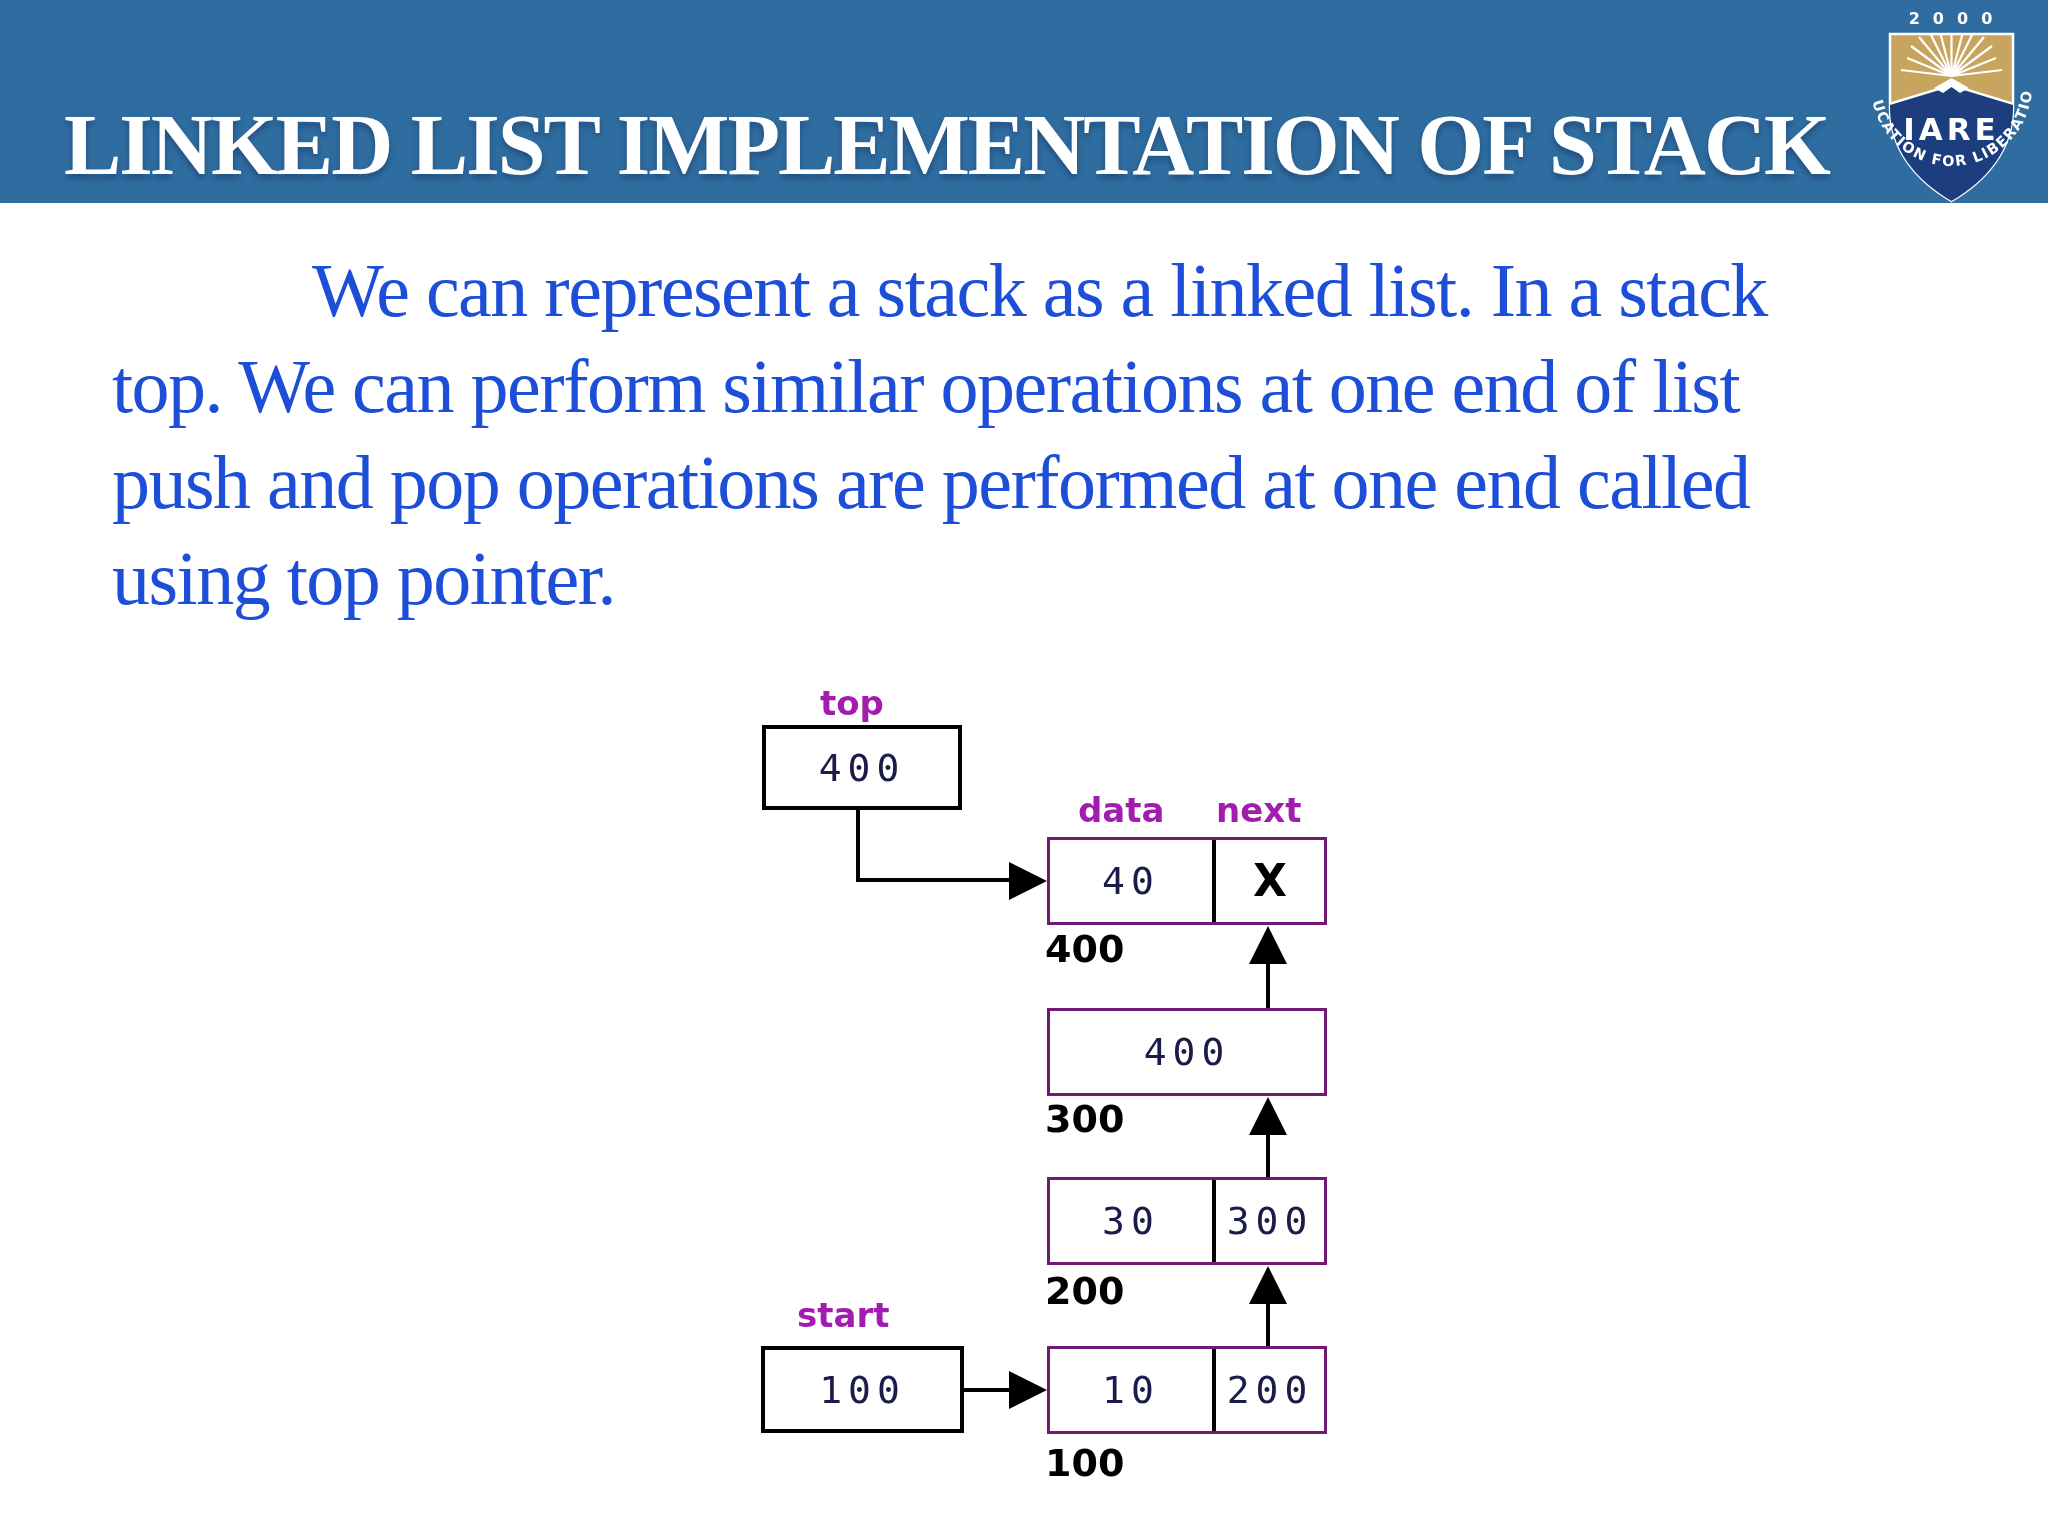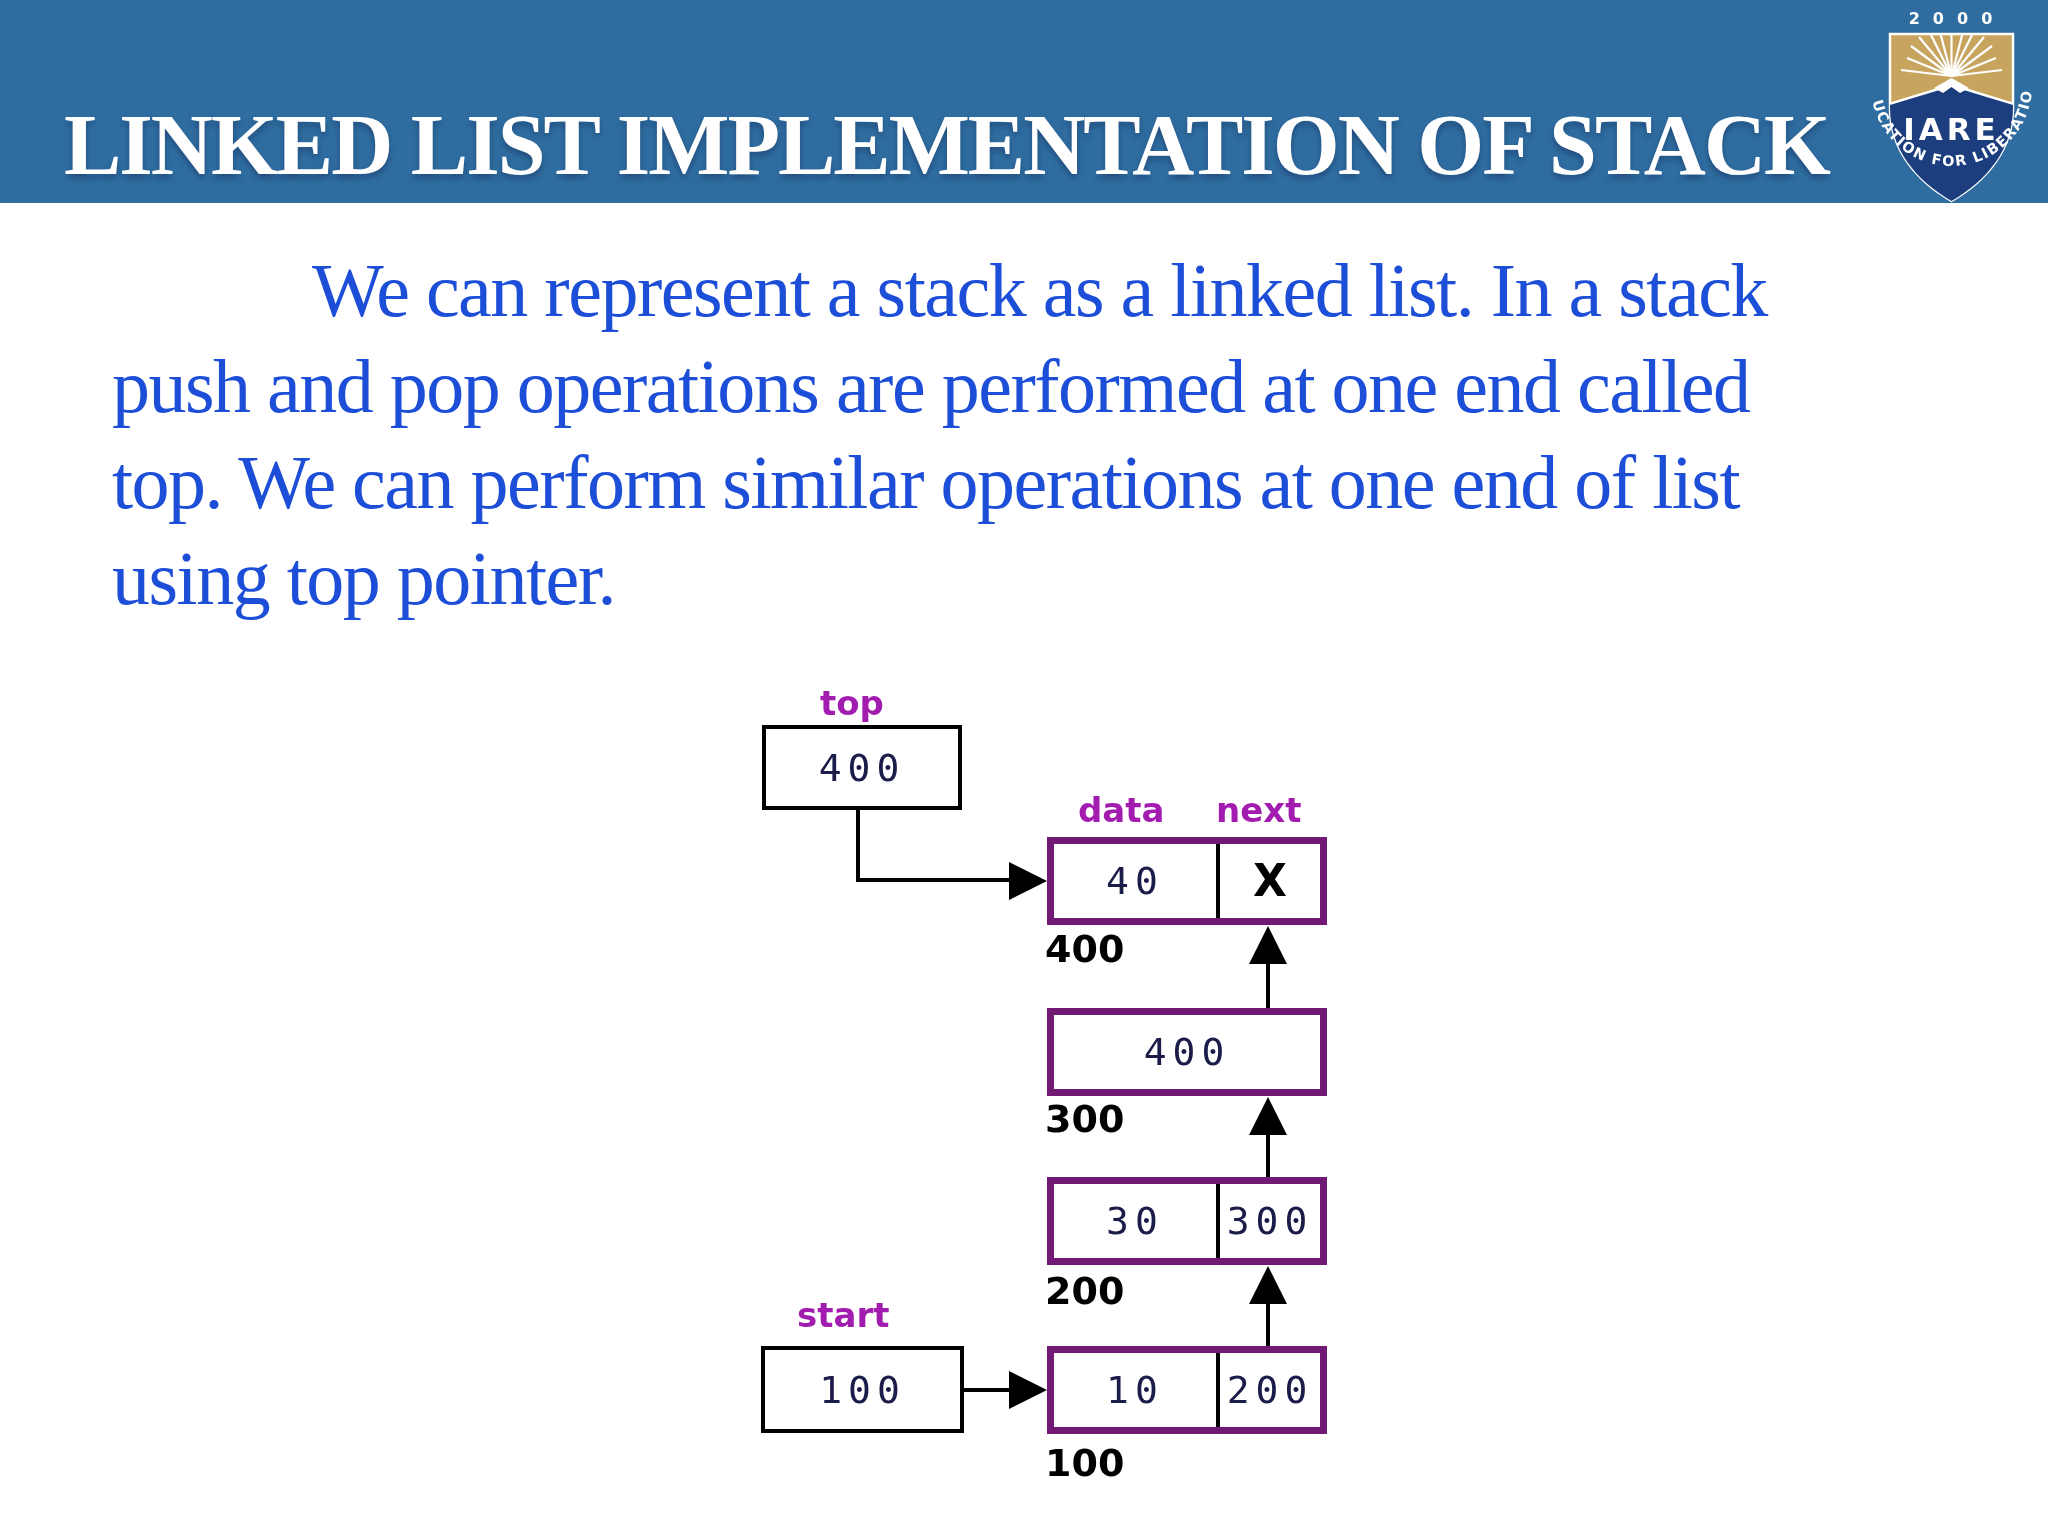--- a/index.html
+++ b/index.html
@@ -41,21 +41,21 @@
   .dg-box{
     position:absolute;background:#fff;border:4px solid #000;
     display:flex;align-items:center;justify-content:center;
   }
   .dg-val{
     font-family:"DejaVu Sans Mono", monospace;font-size:38px;
     letter-spacing:6px;color:#1c1c4a;line-height:1;
   }
   .dg-node{
     position:absolute;width:280px;height:88px;background:#fff;
-    border:7px solid #701a75;display:flex;box-sizing:border-box;
+    border:3px solid #701a75;display:flex;box-sizing:border-box;
   }
   .dg-cell-data{
     width:162px;border-right:4px solid #000;
     display:flex;align-items:center;justify-content:center;
   }
   .dg-cell-next{
     flex:1;display:flex;align-items:center;justify-content:center;
   }
   .dg-x{
     font-family:"DejaVu Sans", sans-serif;font-weight:bold;
@@ -122,22 +122,22 @@
       </g>
 
       <text font-family="DejaVu Sans, sans-serif" font-size="14.5" font-weight="bold" fill="#ffffff" letter-spacing="1.5">
         <textPath href="#mottoArc" startOffset="50%" text-anchor="middle">EDUCATION FOR LIBERATION</textPath>
       </text>
     </svg>
   </div>
 
   <div class="body-text">
     <div class="body-line indent">We can represent a stack as a linked list. In a stack</div>
+    <div class="body-line">top. We can perform similar operations at one end of list</div>
     <div class="body-line">push and pop operations are performed at one end called</div>
-    <div class="body-line">top. We can perform similar operations at one end of list</div>
     <div class="body-line">using top pointer.</div>
   </div>
 
   <div class="dg-label" style="left:820px;top:686px;">top</div>
   <div class="dg-box" style="left:762px;top:725px;width:192px;height:77px;">
     <span class="dg-val">400</span>
   </div>
 
   <div class="dg-line" style="left:856px;top:806px;width:4px;height:76px;"></div>
   <div class="dg-line" style="left:856px;top:878px;width:154px;height:4px;"></div>

